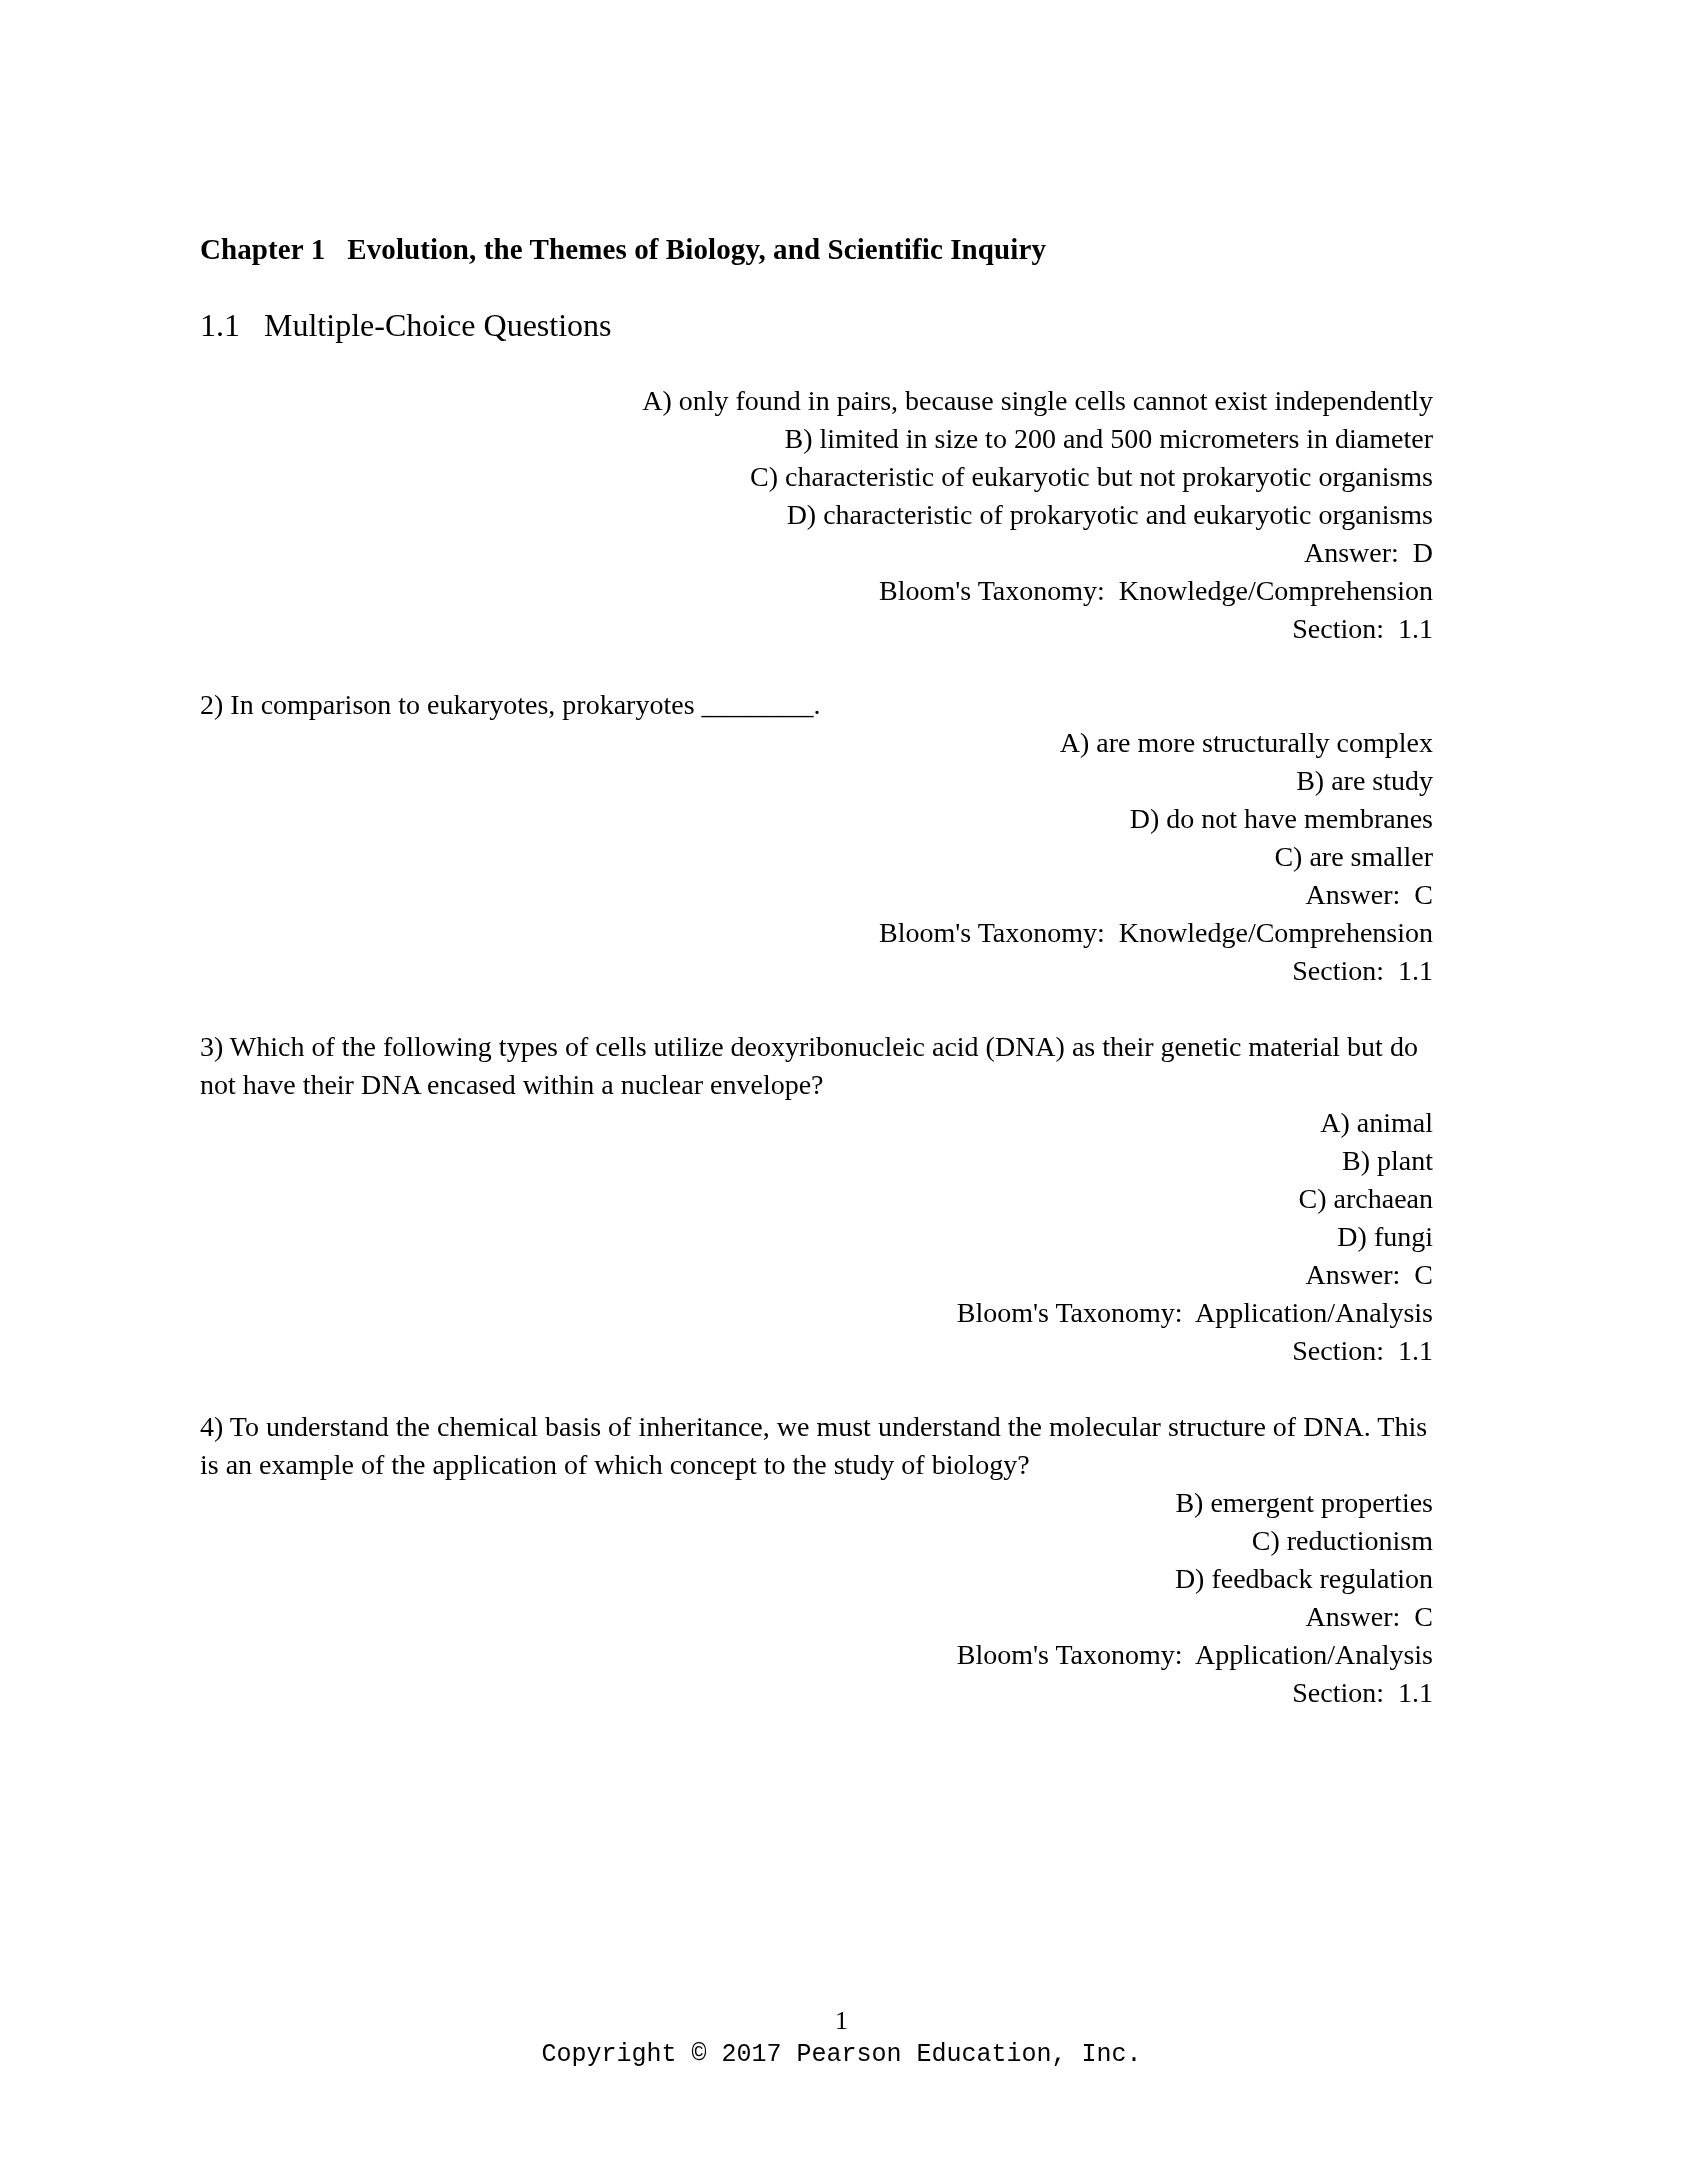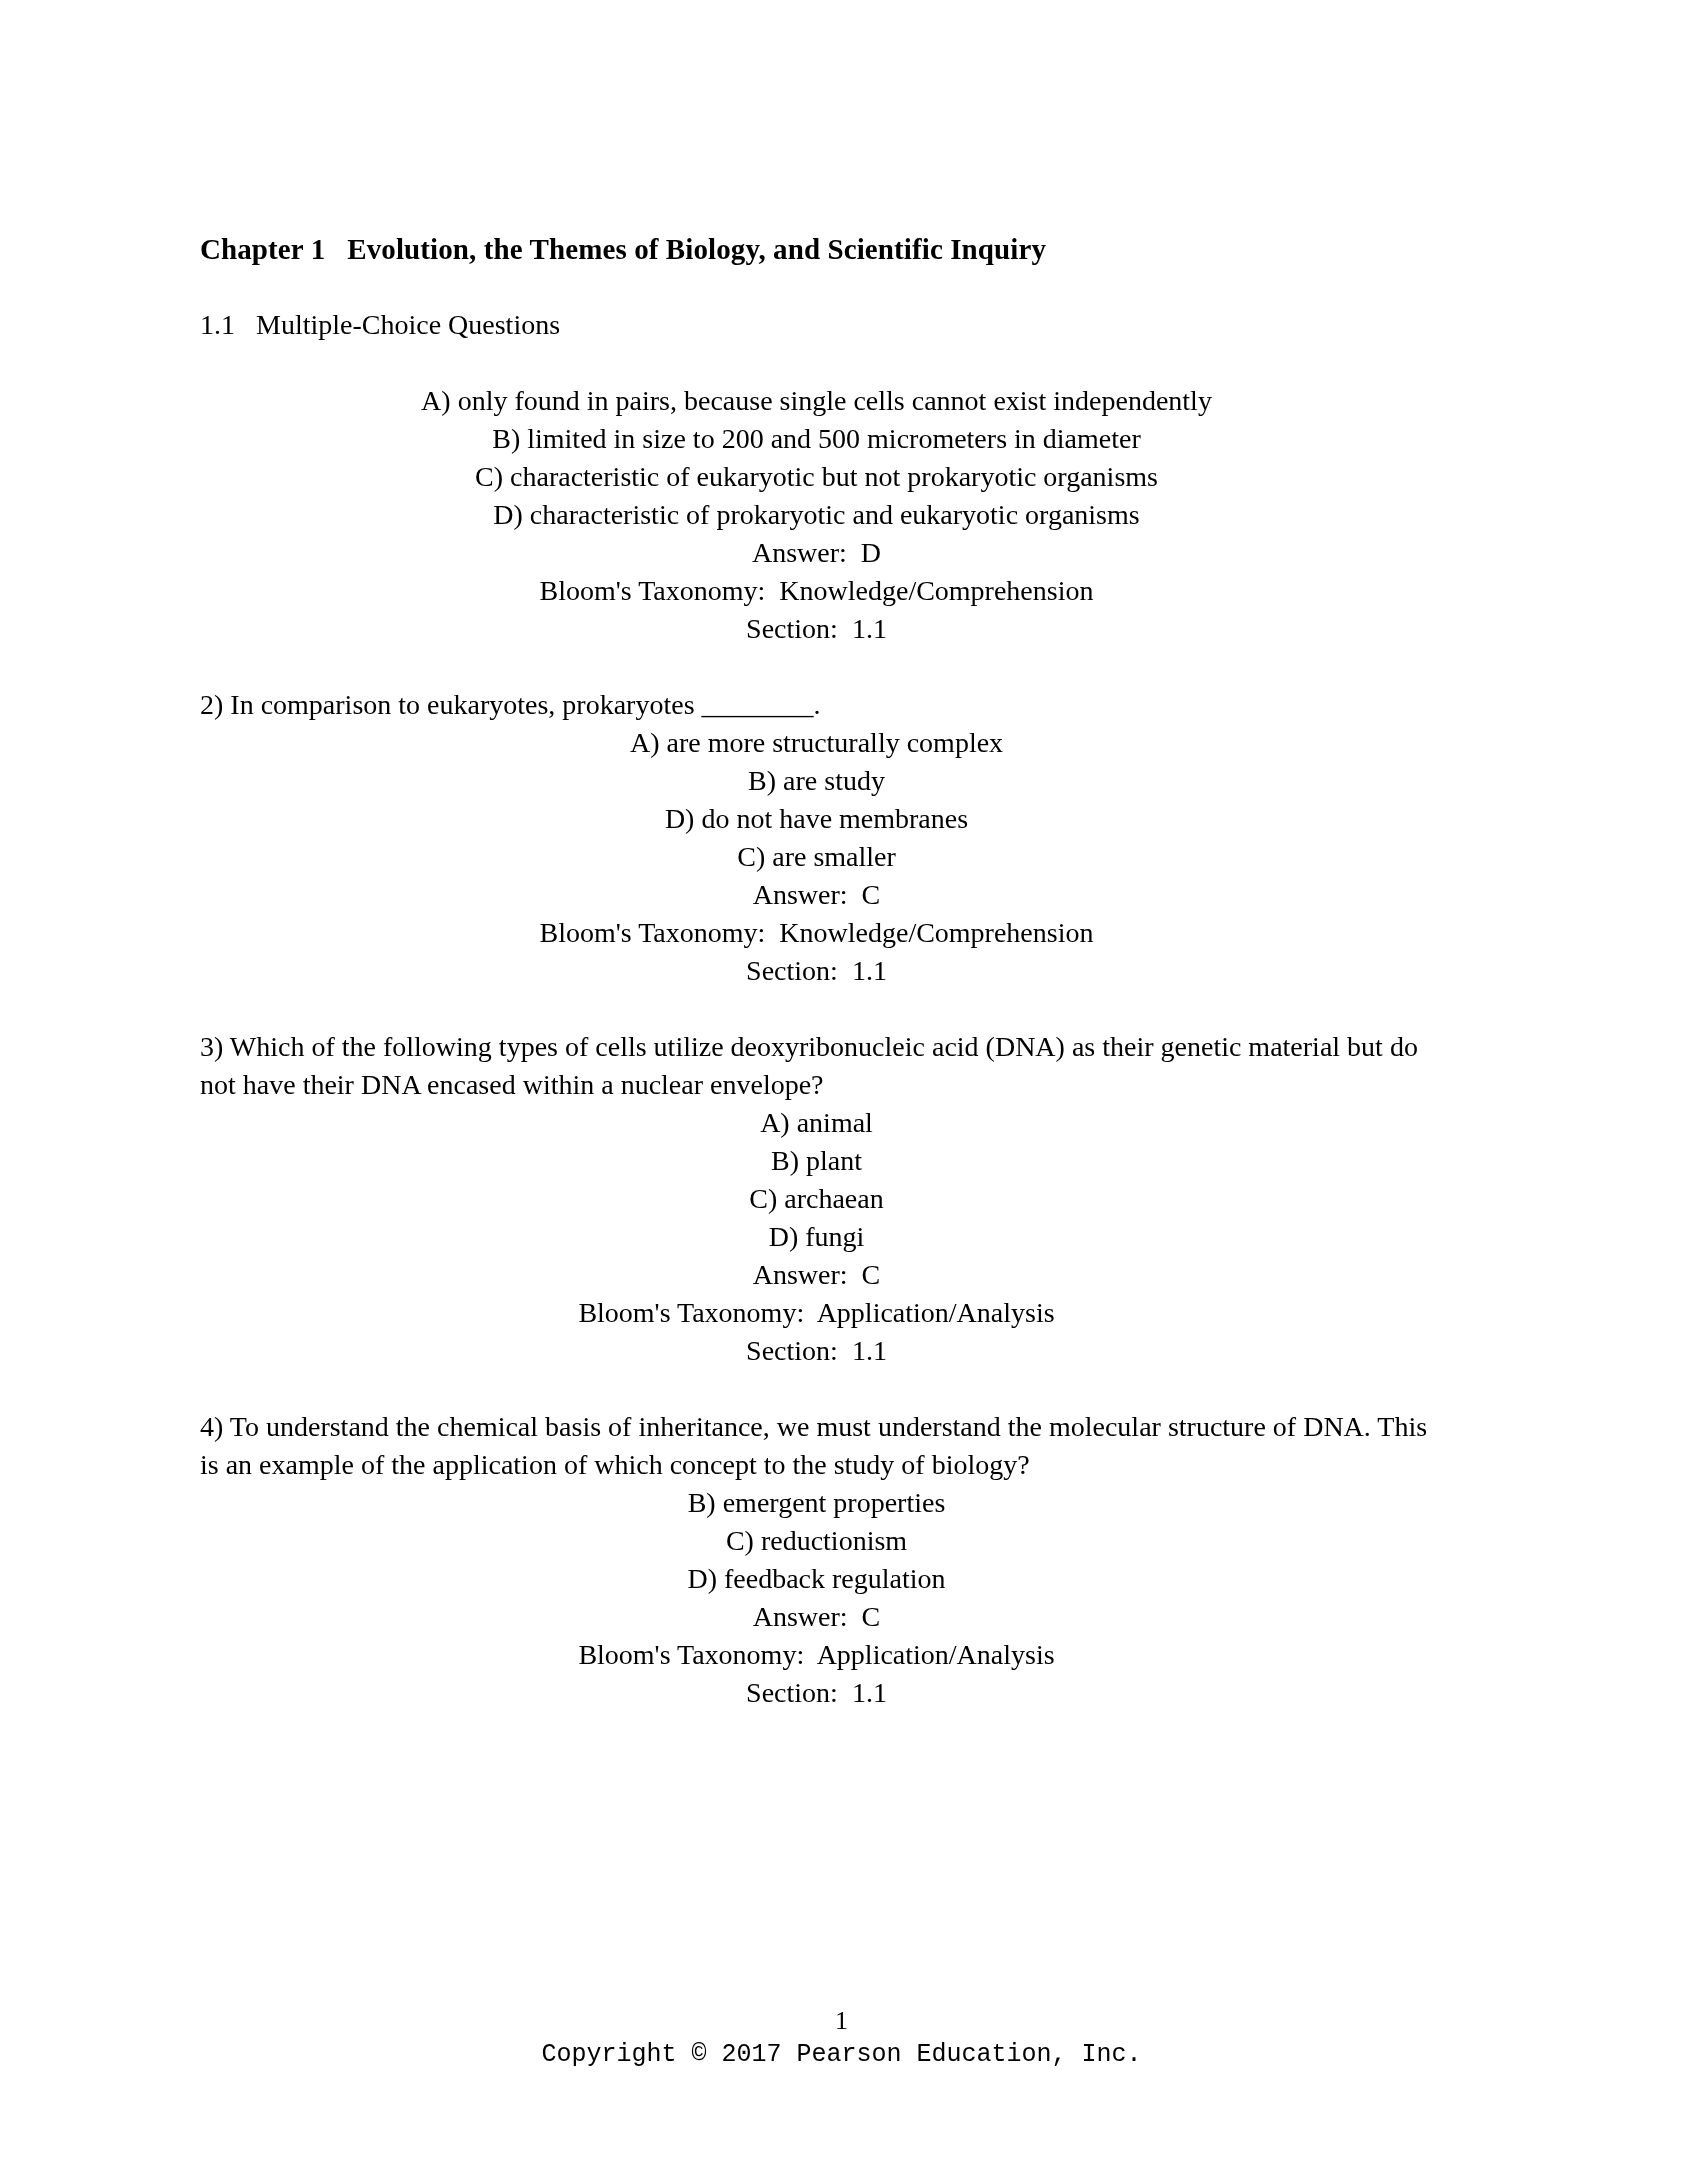--- a/index.html
+++ b/index.html
@@ -41,36 +41,36 @@
     white-space: pre;
   }
 
   .spacer-line {
     height: 38px;
     line-height: 38px;
     font-size: 28px;
   }
 
   .section-header {
-    font-size: 28px;
+    font-size: 32px;
     font-weight: normal;
     line-height: 38px;
     white-space: pre;
   }
 
   .qblock {
     font-size: 28px;
     line-height: 38px;
   }
 
   .qline {
     font-size: 28px;
     line-height: 38px;
     white-space: pre-wrap;
-    text-align: center;
+    text-align: right;
   }
 
   .qstem {
     font-size: 28px;
     line-height: 38px;
     text-align: left;
     white-space: pre-wrap;
   }
 
   .footer {

